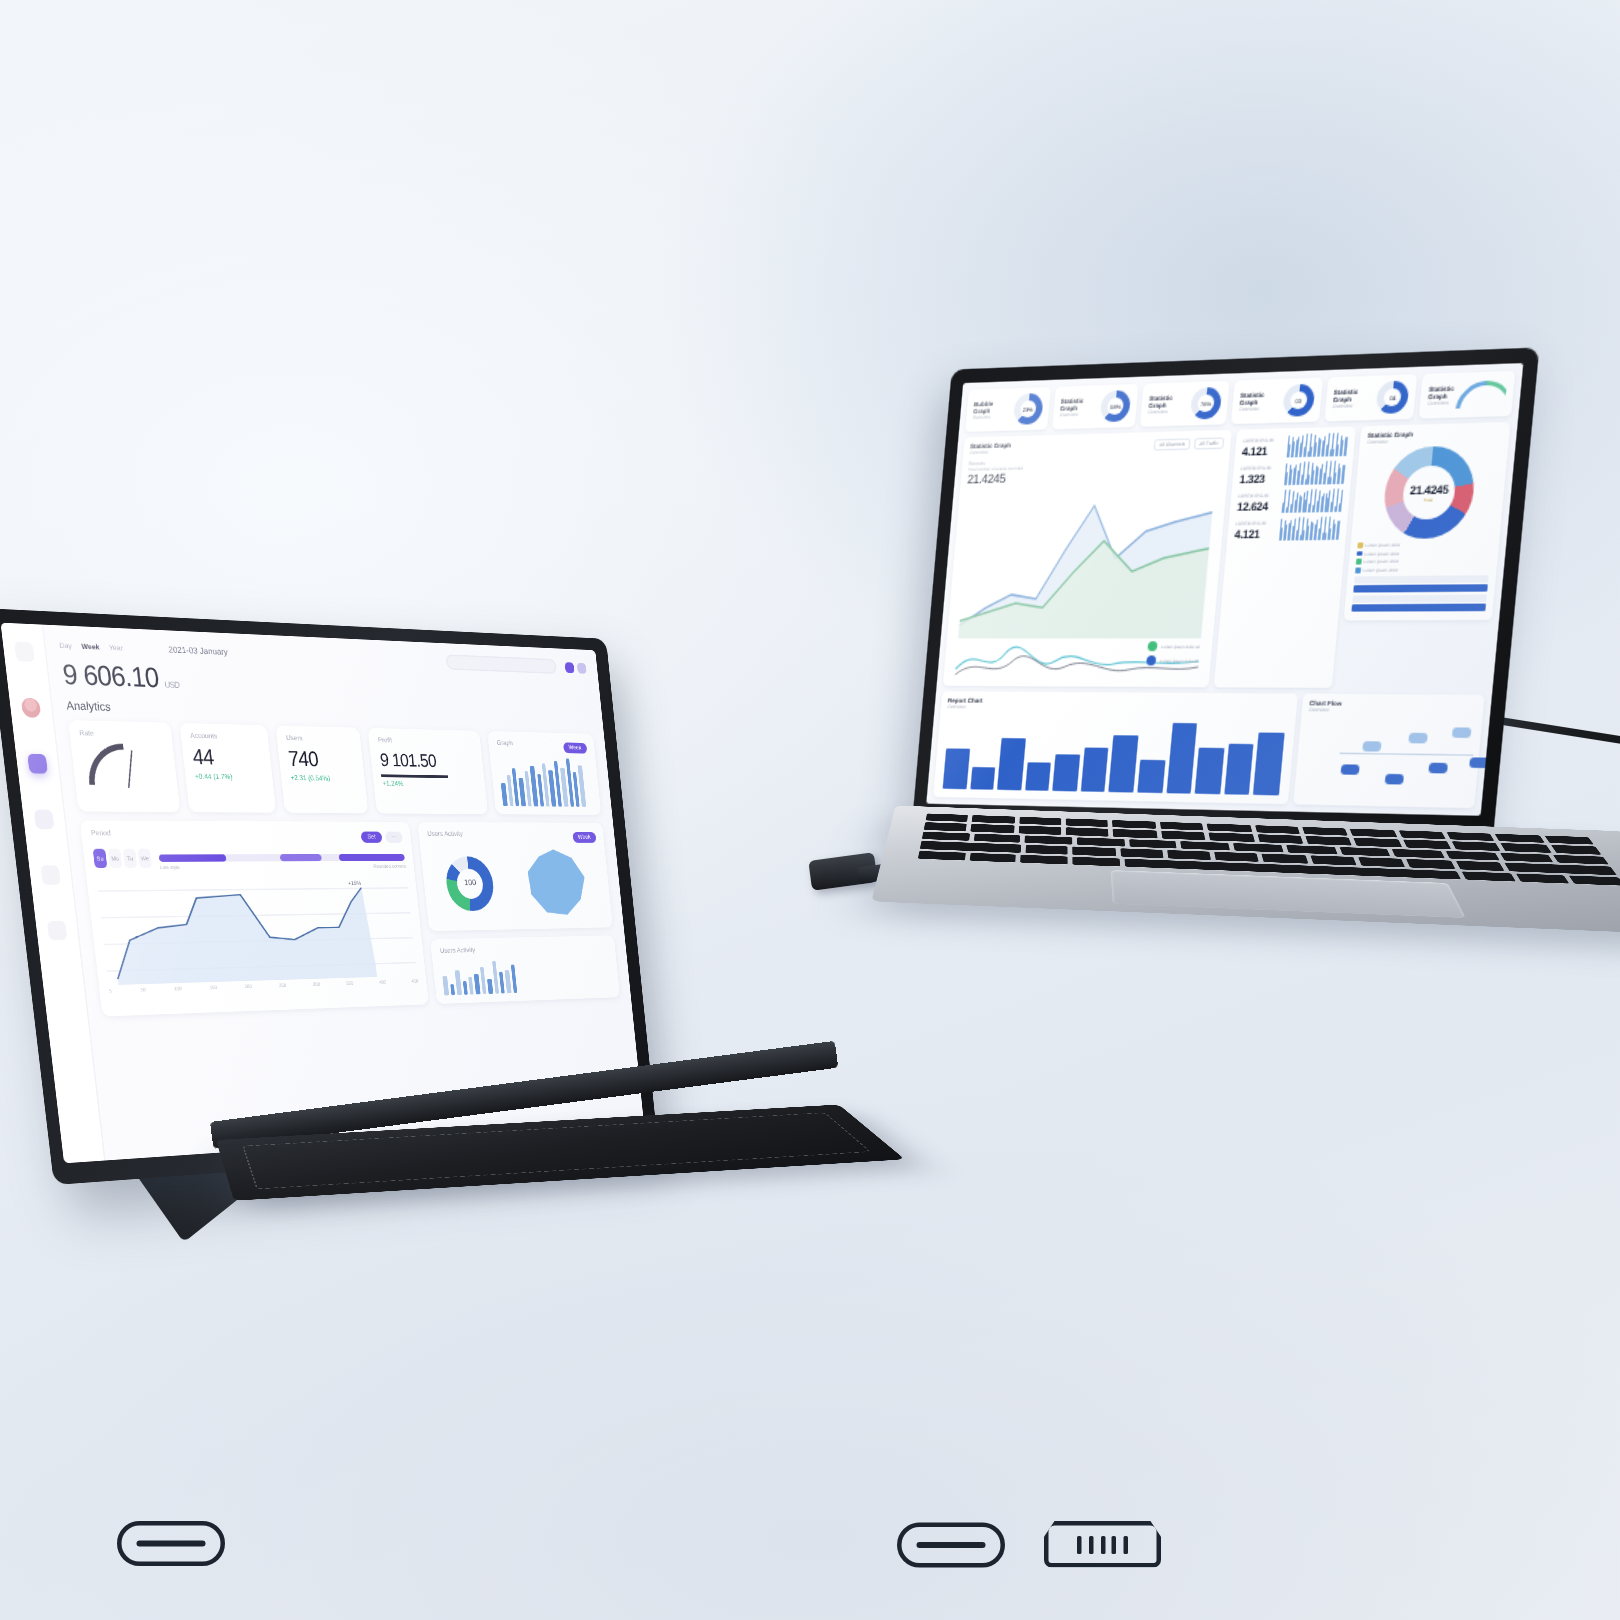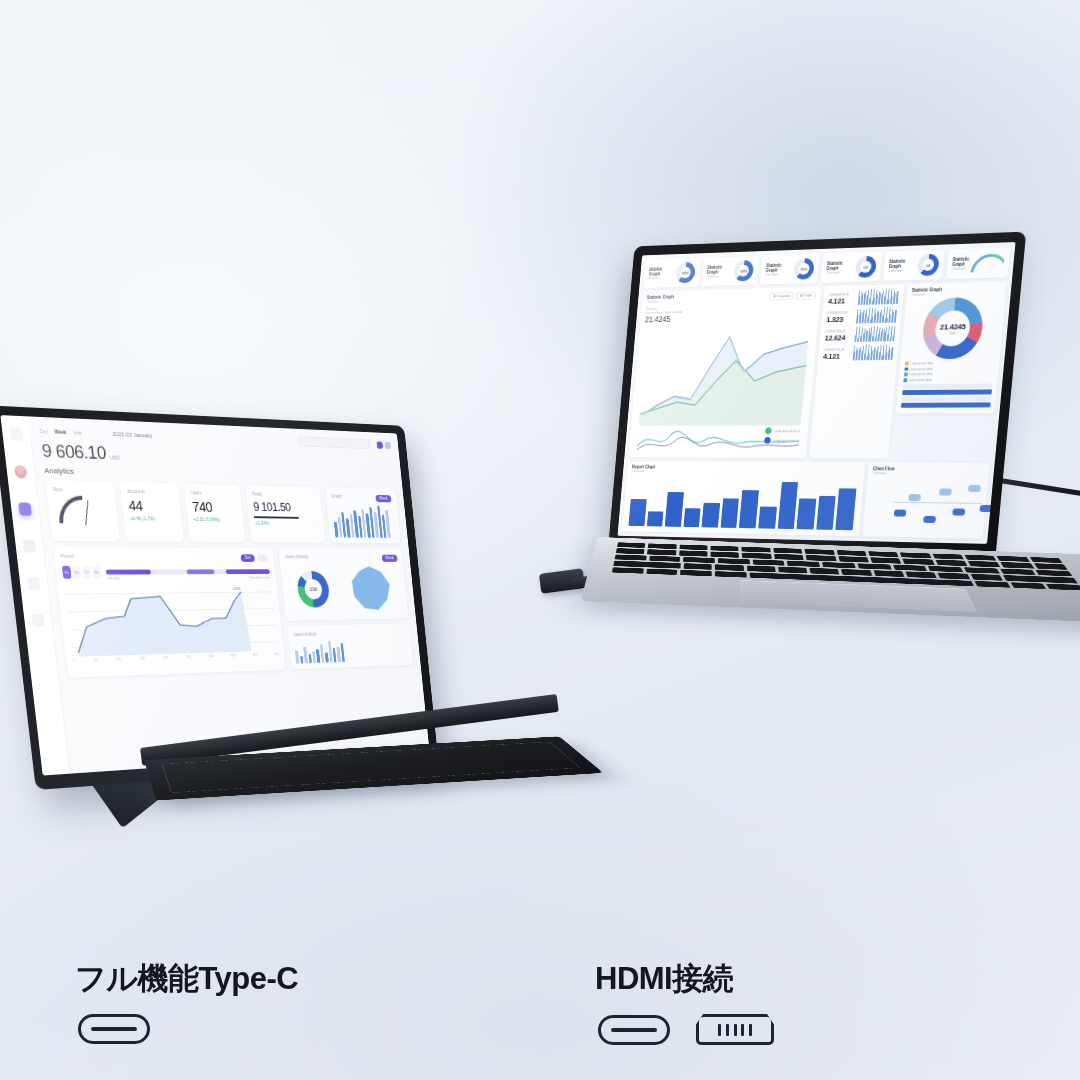--- a/index.html
+++ b/index.html
@@ -1029,26 +1029,24 @@
             <i class="sp"></i>
             <i></i>
             <i></i>
             <i></i>
           </div>
         </div>
       <div class="tp"></div>
     </div>
   </div>
 
-  <div class="feature typec">フル機能Type-C</div>
   <div class="iconrow typec">
     <span class="ic-usbc"></span>
   </div>
 
-  <div class="feature hdmi">HDMI接続</div>
   <div class="iconrow hdmi">
     <span class="ic-usbc"></span>
     <span class="ic-hdmi">
       <span class="body"></span>
       <span class="pins">
           <i></i>
           <i></i>
           <i></i>
           <i></i>
           <i></i>

